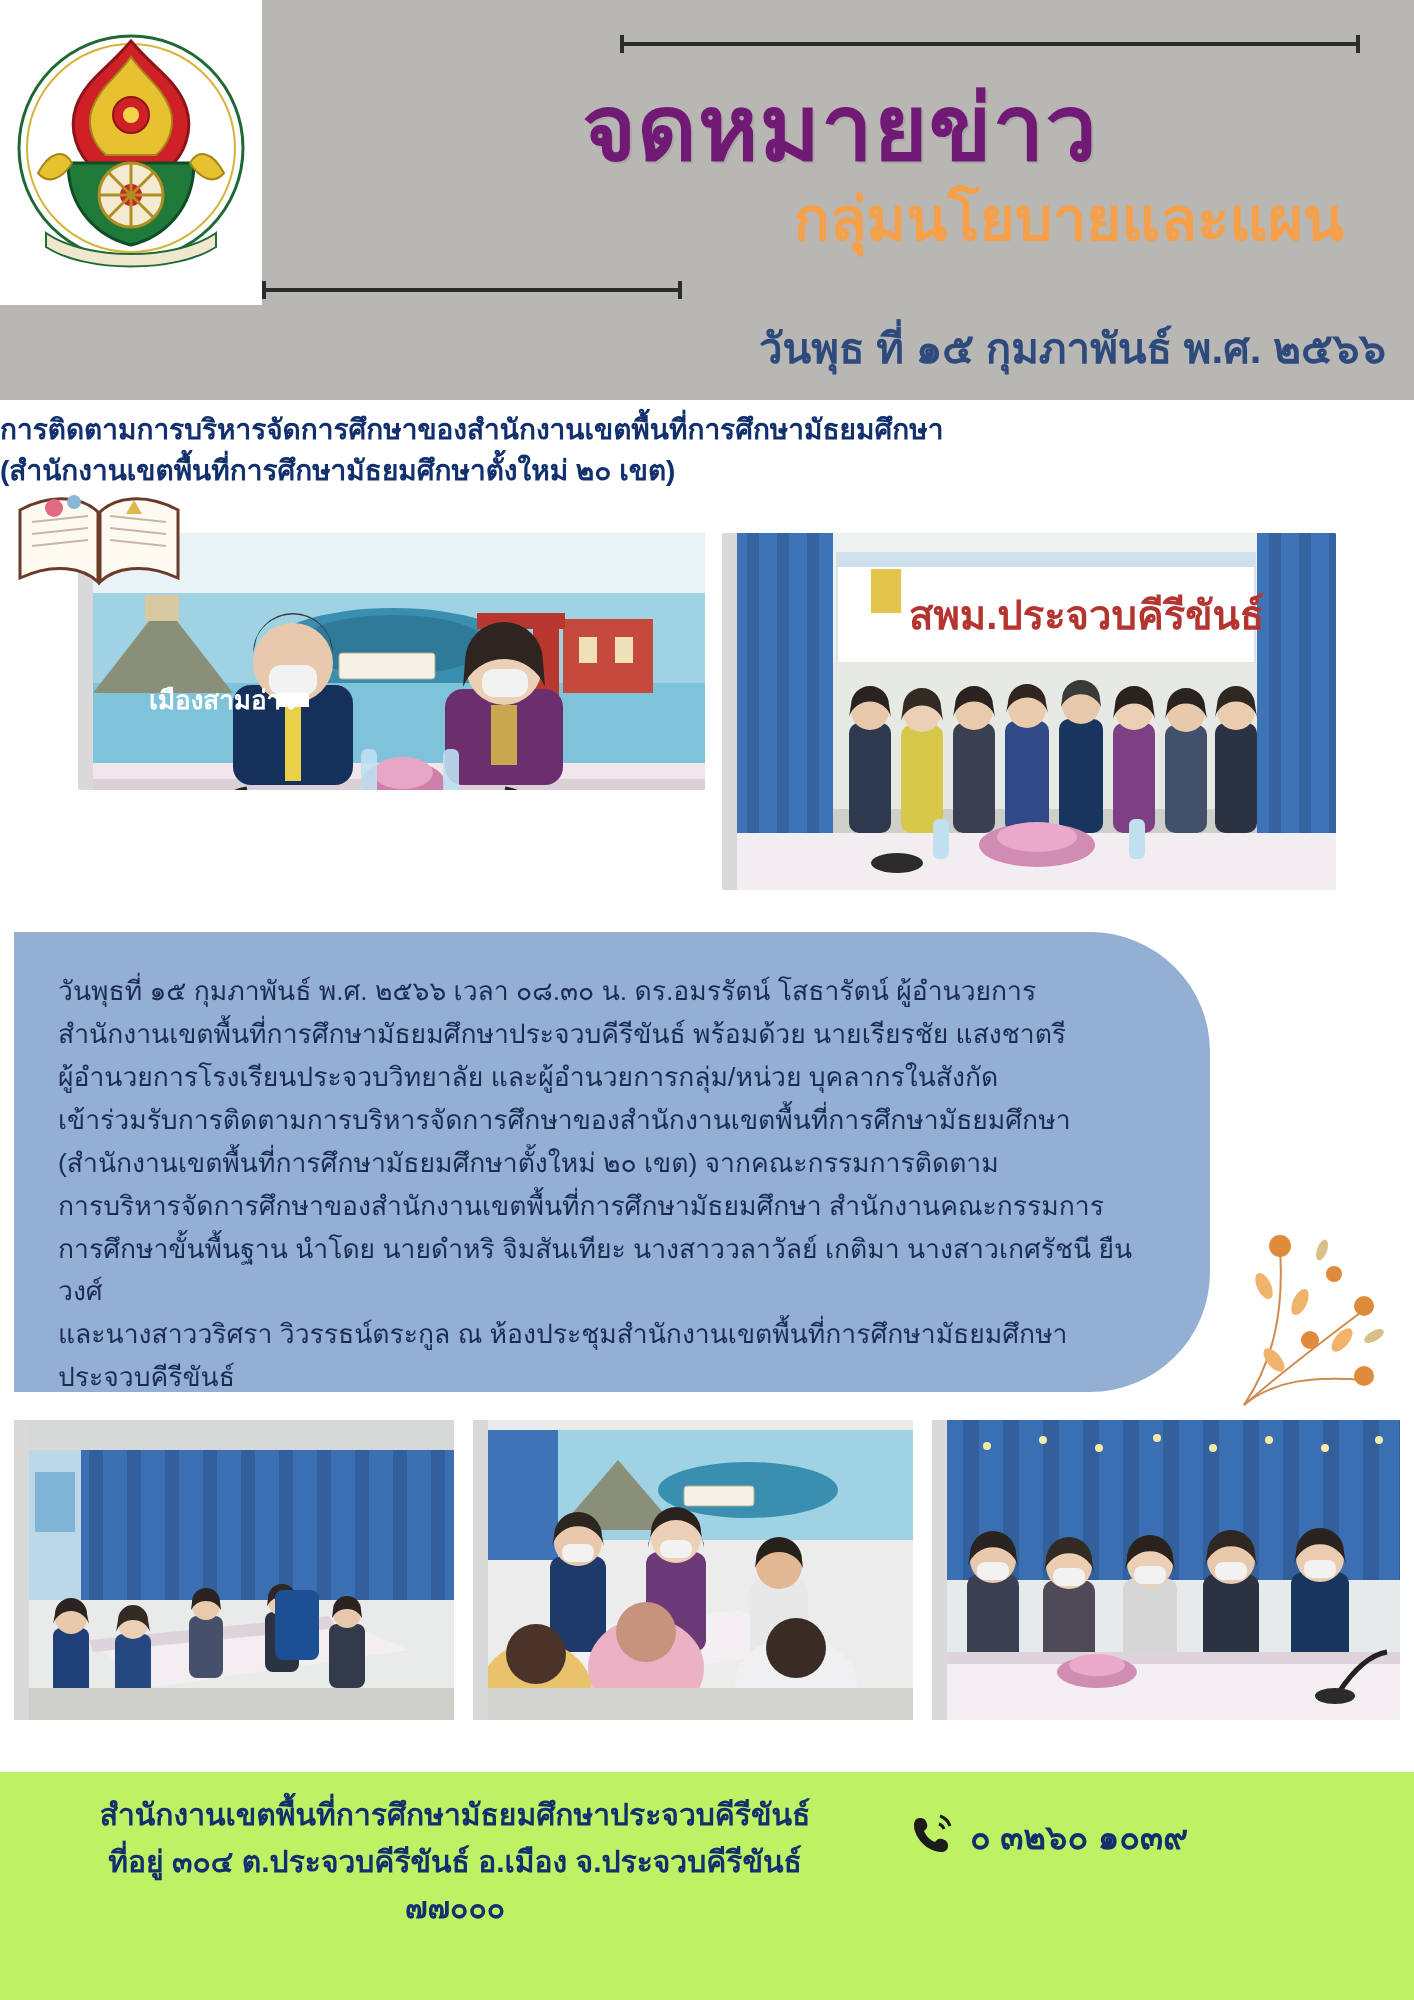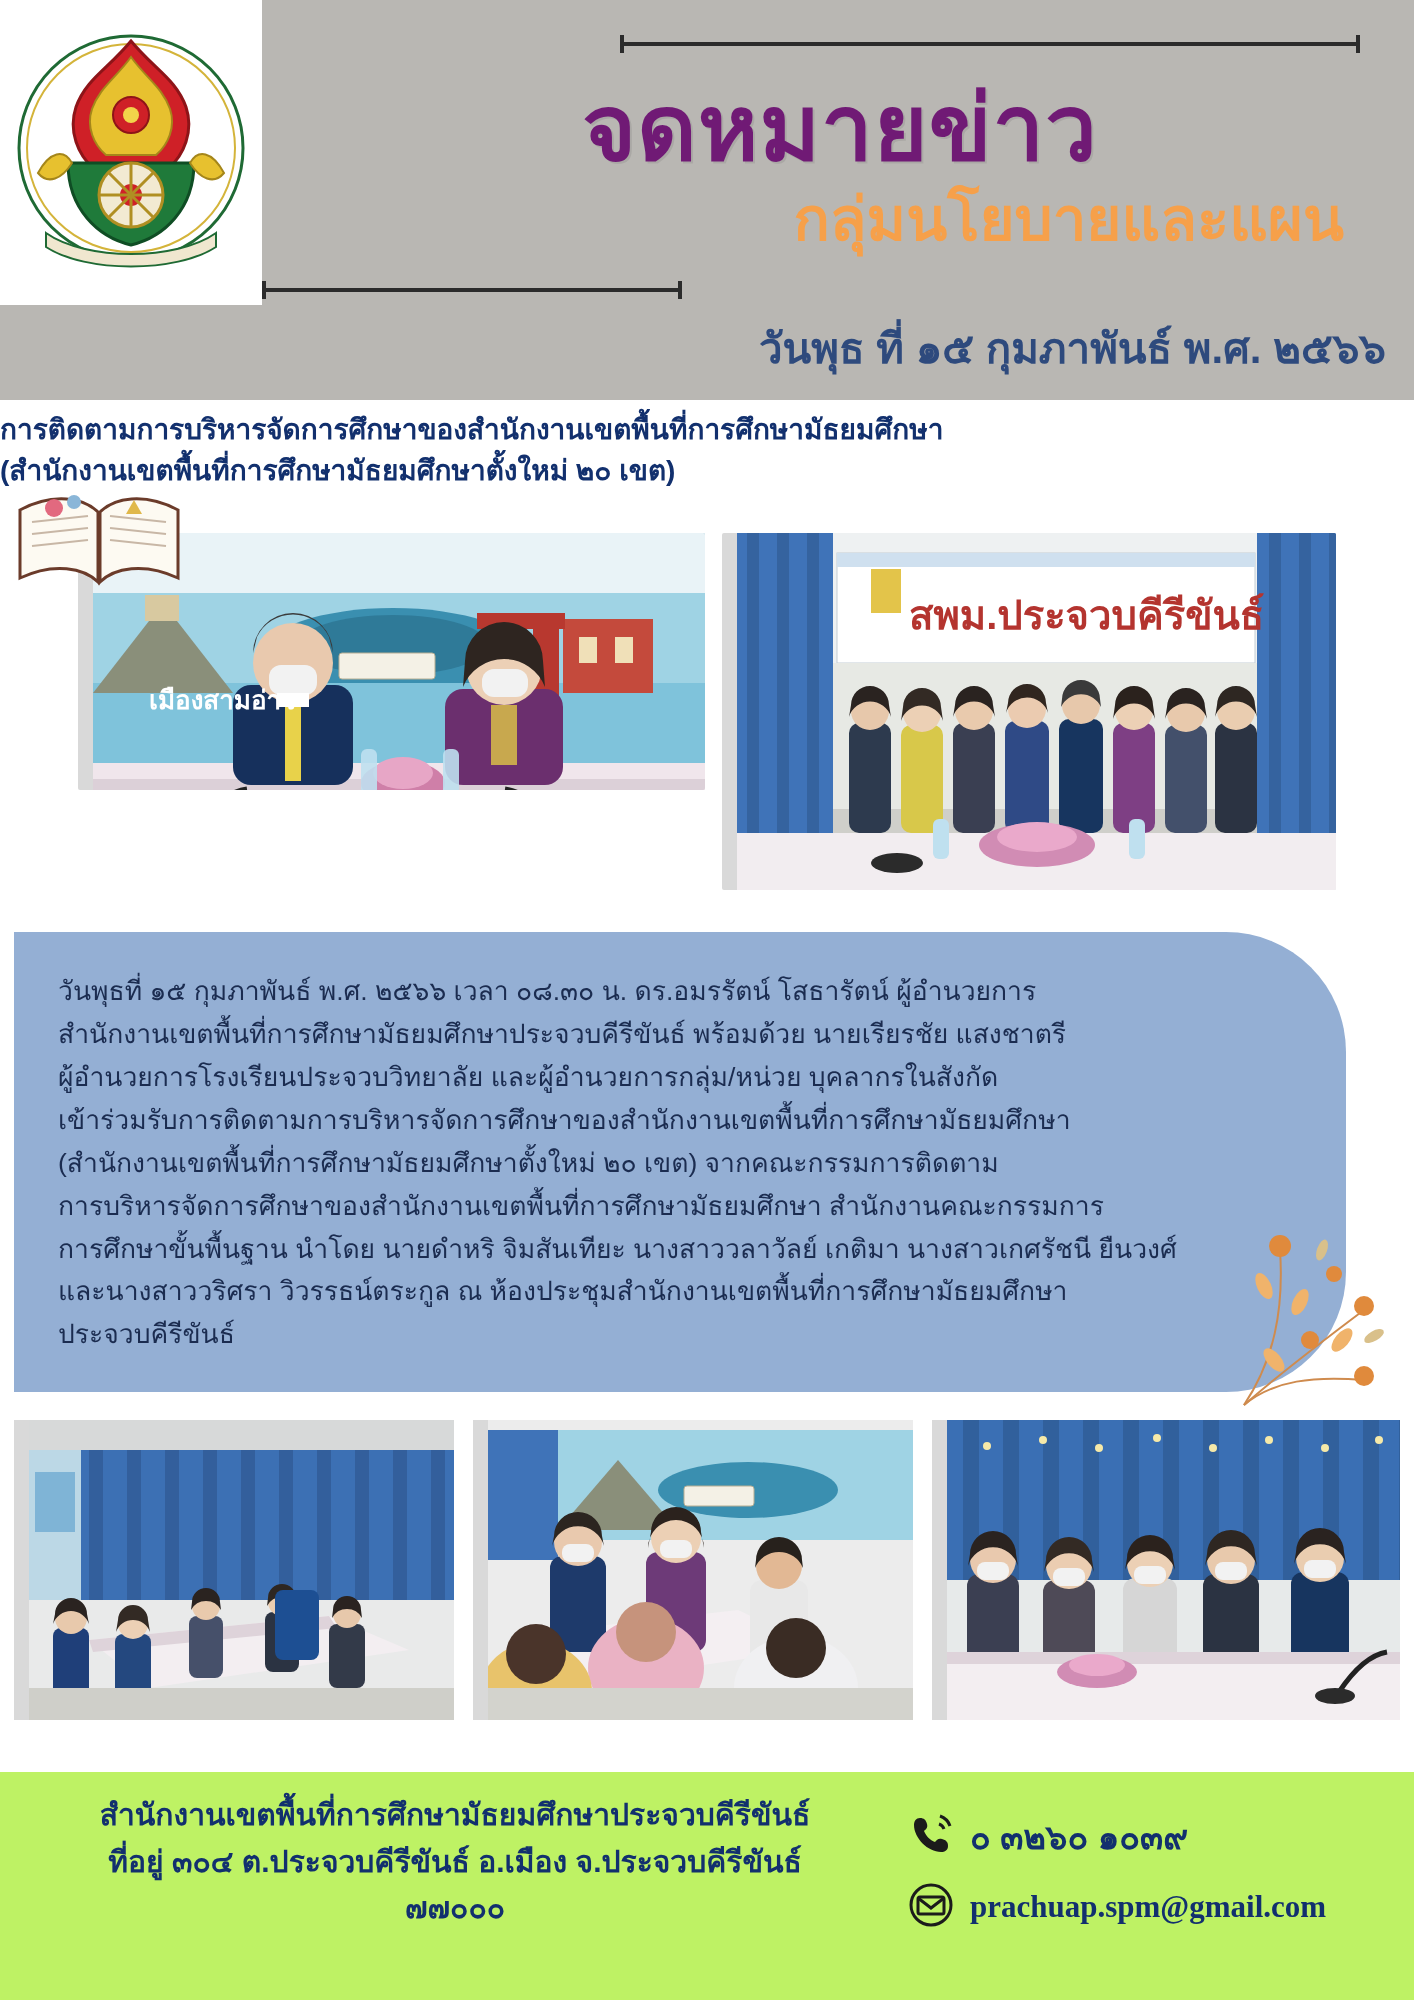--- a/index.html
+++ b/index.html
@@ -131,21 +131,21 @@
     left: 14px; top: 486px;
     width: 170px; height: 110px;
     z-index: 5;
   }
 
   
   .body-panel {
     position: absolute;
     left: 14px;
     top: 932px;
-    width: 1332px;
+    width: 1196px;
     height: 460px;
     background: #94afd4;
     border-radius: 0 120px 120px 0;
     padding: 38px 60px 20px 44px;
     color: #1b2c50;
     font-size: 26.5px;
     line-height: 1.62;
   }
   .body-panel p { white-space: pre-line; }
 
@@ -631,26 +631,16 @@
       <div class="contact-row">
         <span class="ico">
           <svg width="46" height="46" viewBox="0 0 46 46">
             <path d="M12 6 c4 0 6 2 7 6 1 4 -1 5 -3 7 2 5 6 9 11 11 2 -2 3 -4 7 -3 4 1 6 3 6 7 0 4 -3 6 -7 6 C 20 40 6 26 6 13 6 9 8 6 12 6 Z" fill="#1b1b1b"></path>
             <path d="M32 4 a16 16 0 0 1 10 10" stroke="#1b1b1b" stroke-width="3" fill="none"></path>
             <path d="M31 12 a8 8 0 0 1 5 5" stroke="#1b1b1b" stroke-width="3" fill="none"></path>
           </svg>
         </span>
         <span class="contact-text">๐ ๓๒๖๐ ๑๐๓๙</span>
       </div>
-      <div class="contact-row">
-        <span class="ico">
-          <svg width="46" height="46" viewBox="0 0 46 46">
-            <circle cx="23" cy="23" r="20" fill="none" stroke="#1b1b1b" stroke-width="3"></circle>
-            <rect x="10" y="15" width="26" height="17" rx="2" fill="none" stroke="#1b1b1b" stroke-width="3"></rect>
-            <path d="M10 16 L23 26 L36 16" fill="none" stroke="#1b1b1b" stroke-width="3"></path>
-          </svg>
-        </span>
-        <span class="contact-text email">prachuap.spm@gmail.com</span>
-      </div>
     </div>
   </div>
 
 </div>
 
 </body></html>

